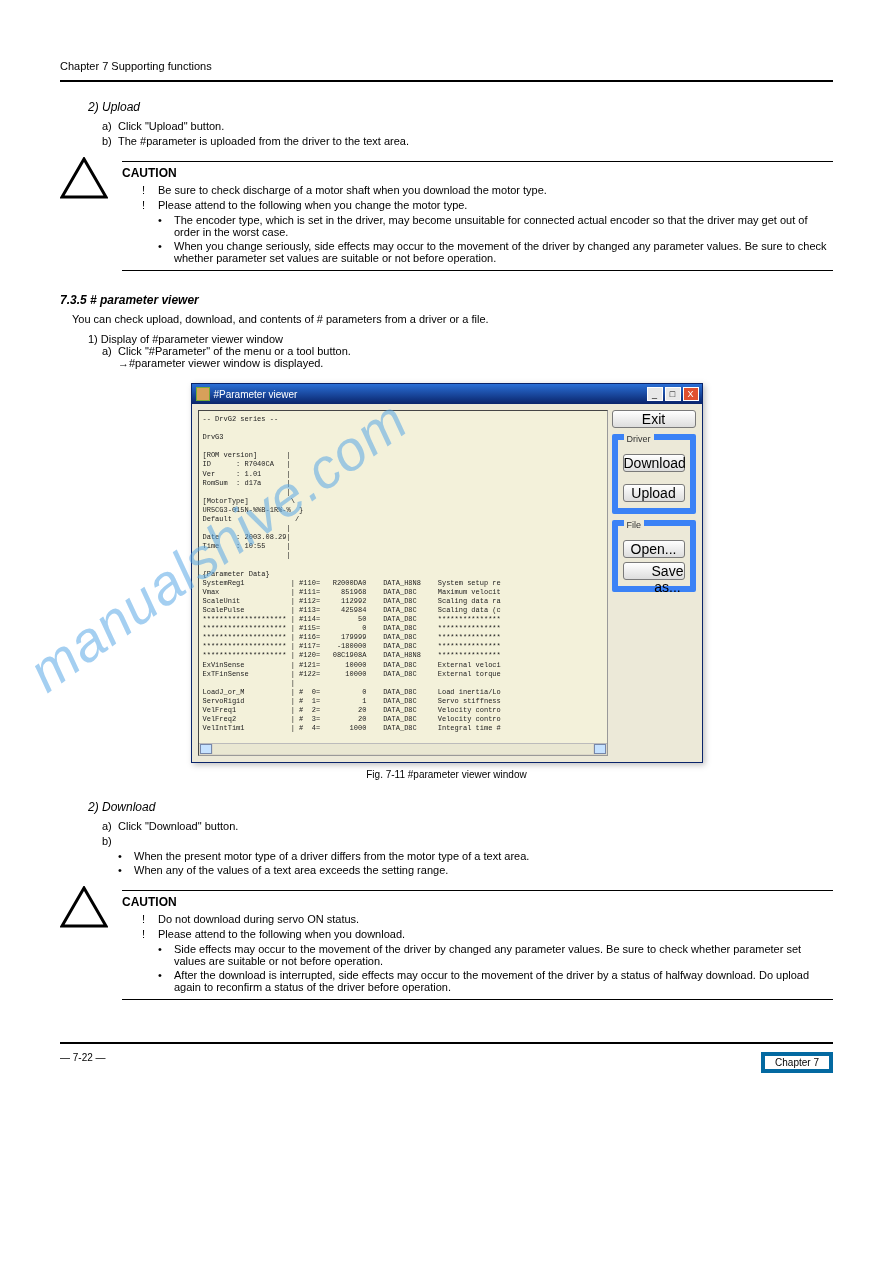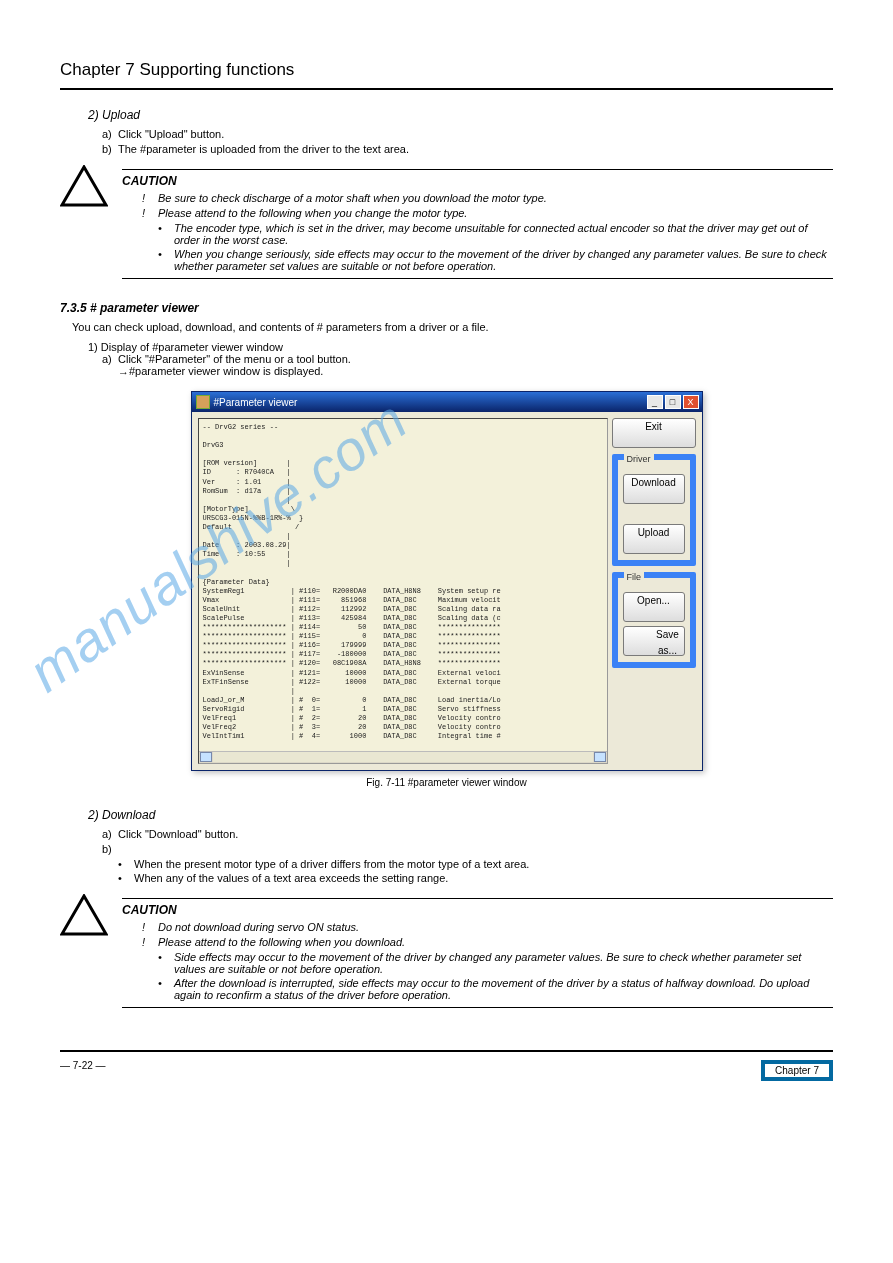--- a/index.html
+++ b/index.html
@@ -14,21 +14,21 @@
     color: #000;
   }
   .rule-thick { border-top: 2px solid #000; margin: 8px 0; }
   .rule-thin { border-top: 1px solid #000; margin: 4px 0; }
   .caution-row { display:flex; align-items:flex-start; margin: 10px 0 0 0; }
   .caution-triangle {
     width: 48px; height: 42px; flex-shrink:0; margin-right: 14px;
     display:flex; align-items:center; justify-content:center;
   }
   .caution-triangle svg { width:48px; height:42px; }
-  .caution-text { flex:1;font-style:italic; }
+  .caution-text { flex:1; }
   .caution-label { font-size: 12px; font-weight:bold; margin-bottom:4px; }
   .list-item { display:flex; margin-left: 20px; margin-bottom: 3px; }
   .list-item .mark { width:16px; flex-shrink:0; }
   .sub-item { display:flex; margin-left: 36px; margin-bottom:2px; }
   .sub-item .mark { width:16px; flex-shrink:0; }
   .section-num { font-size:12px; margin-top:18px; margin-bottom:6px;font-style:italic; }
   .fig-wrap { text-align:center; margin: 14px 0 0 0; }
   .fig { display:inline-block; position:relative; }
   
   .win {
@@ -53,42 +53,42 @@
     font-family: "Courier New", monospace; font-size:7px; color:#222;
     white-space:pre; overflow:hidden; padding:4px 4px 0 4px; line-height:1.3;
     position:relative;
   }
   .scrolltrack { position:absolute; bottom:0; left:0; right:0; height:12px; background:#dcd8c8; border-top:1px solid #bbb; }
   .scrollthumb { position:absolute; bottom:1px; left:1px; width:12px; height:10px; background:#c6e2ff; border:1px solid #78a; }
   .scrollthumb.r { left:auto; right:1px; }
   .scrollbar-mid { position:absolute; bottom:1px; left:14px; right:14px; height:10px; background:#e9e7d2; }
   .side { width:84px; margin:6px 6px 6px 0; display:flex; flex-direction:column; gap:6px; }
   .xpbtn {
-    height:30px; border:1px solid #7a7a7a; border-radius:3px;
-    background: linear-gradient(#fff,#ddd); font-size:10px; text-align:center; line-height:16px;
+    height:18px; border:1px solid #7a7a7a; border-radius:3px;
+    background: linear-gradient(#fff,#ddd); font-size:14px; text-align:center; line-height:16px;
   }
   .grp { border:6px solid #3b82f6; border-radius:2px; padding:14px 5px 6px 5px; position:relative; background:#ece9d8; }
   .grp .glabel { position:absolute; top:-6px; left:6px; background:#ece9d8; padding:0 3px; font-size:9px; color:#333; }
   
   .watermark {
     position:absolute; left:110px; top:420px; width:620px; height:520px;
     transform: rotate(-36deg);
     color:#5aa8e6; opacity:0.55; font-size:56px; font-style:italic;
     z-index:10; pointer-events:none; letter-spacing:1px;
     font-family: Arial, sans-serif;
   }
   .caption { font-size:10px; margin-top:6px; }
   .chapter-foot { margin-top: 38px; text-align: center; }
   .foot-row { display:flex; justify-content:space-between; font-size:10px; margin-top:6px; }
   ul.plain { list-style:none; }
 </style>
 </head>
 <body>
 
-<div style="font-size:17px; margin-bottom:2px;">Chapter 7 Supporting functions</div>
+<div style="font-size:11px; margin-bottom:2px;">Chapter 7 Supporting functions</div>
 <div class="rule-thick"></div>
 
 <div class="section-num" style="margin-left:28px;">2) Upload</div>
 <div class="list-item" style="margin-left:42px;">
     <span class="mark">a)</span>
     <span>Click "Upload" button.</span>
   </div>
 <div class="list-item" style="margin-left:42px;">
     <span class="mark">b)</span>
     <span>The #parameter is uploaded from the driver to the text area.</span>
@@ -186,21 +186,21 @@
             <div class="scrollthumb"></div>
             <div class="scrollbar-mid"></div>
             <div class="scrollthumb r"></div>
           </div>
         </div>
         <div class="side">
           <div class="xpbtn">Exit</div>
           <div class="grp">
             <div class="glabel">Driver</div>
             <div class="xpbtn">Download</div>
-            <div class="xpbtn" style="margin-top:20px;">Upload</div>
+            <div class="xpbtn" style="margin-top:12px;">Upload</div>
           </div>
           <div class="grp">
             <div class="glabel">File</div>
             <div class="xpbtn">Open...</div>
             <div class="xpbtn" style="margin-top:4px;padding-left:28px;">Save as...</div>
           </div>
         </div>
       </div>
     </div>
     <div class="caption">Fig. 7-11 #parameter viewer window</div>

